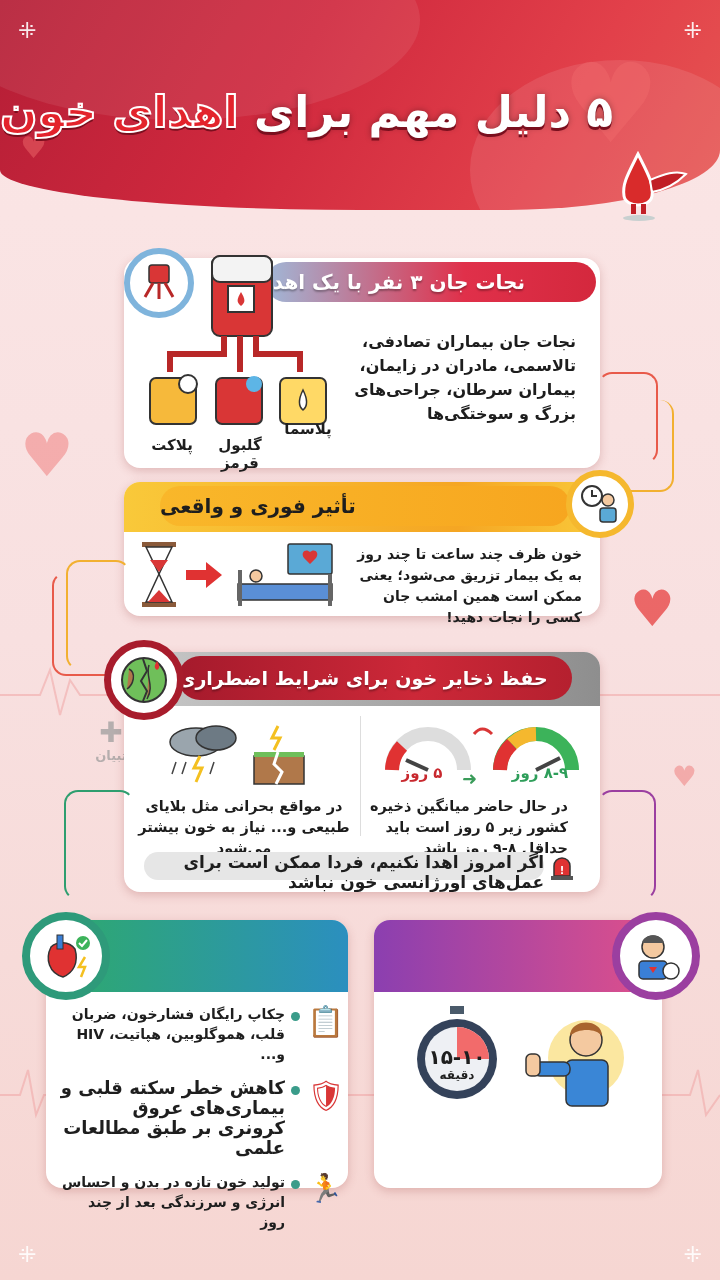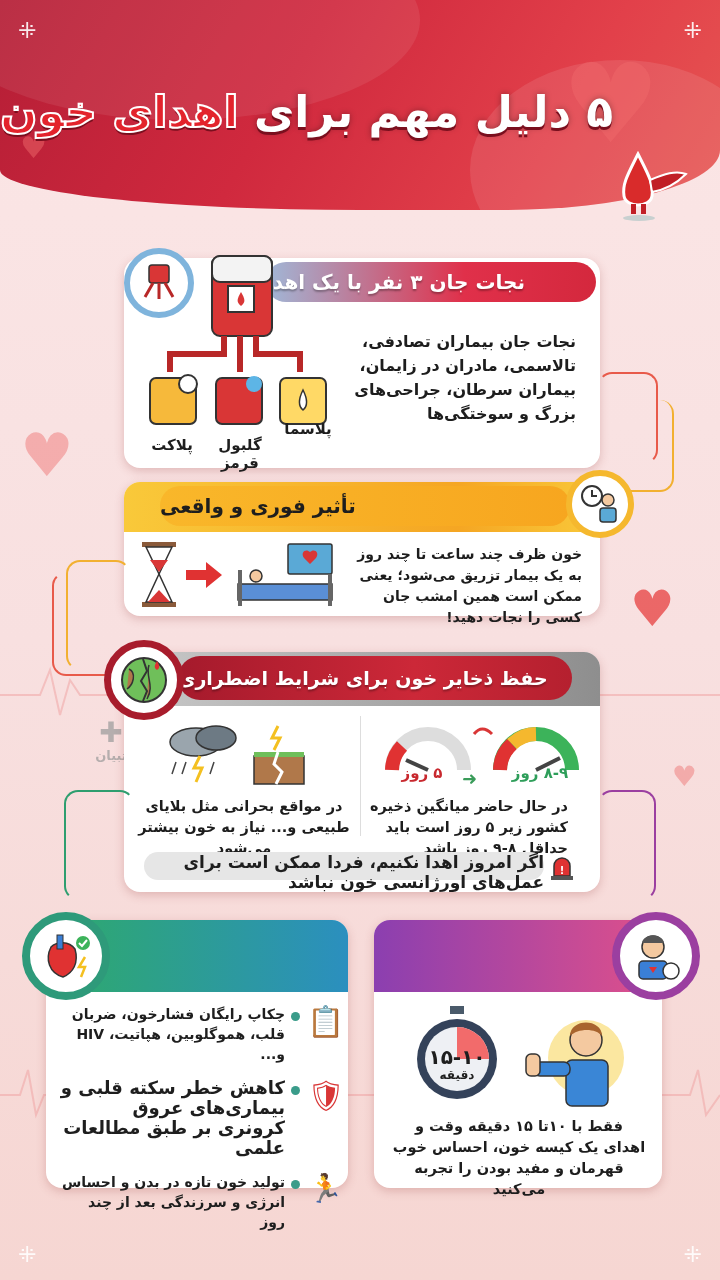--- a/index.html
+++ b/index.html
@@ -243,17 +243,16 @@
     <div style="font-size:12px">دقیقه</div>
   </div>
   <svg style="position:absolute;left:516px;top:1004px;width:112px;height:106px" viewBox="0 0 112 106">
     <circle cx="70" cy="54" r="38" fill="#fbe7a0"></circle>
     <circle cx="70" cy="36" r="16" fill="#f4c9a0" stroke="#333" stroke-width="1.5"></circle>
     <path d="M54 32 C54 14 86 14 86 32 C80 24 62 24 54 32Z" fill="#a8642e"></path>
     <rect x="50" y="56" width="42" height="46" rx="6" fill="#3a86d6" stroke="#333" stroke-width="1.5"></rect>
     <rect x="18" y="58" width="36" height="14" rx="6" fill="#3a86d6" stroke="#333" stroke-width="1.5"></rect>
     <rect x="10" y="50" width="14" height="22" rx="5" fill="#f4c9a0" stroke="#333" stroke-width="1.5"></rect>
   </svg>
-  <div class="body-text" style="left:392px;top:1116px;width:254px;font-size:14.5px;line-height:21px;text-align:center">فقط با ۱۰تا ۱۵ دقیقه وقت و اهدای یک کیسه خون، احساس خوب قهرمان و مفید بودن را تجربه می‌کنید</div>
 
   <div class="corner" style="left:18px;bottom:14px;color:#fff">⁜</div>
   <div class="corner" style="right:18px;bottom:14px;color:#fff">⁜</div>
 </div>
 
 </body></html>

